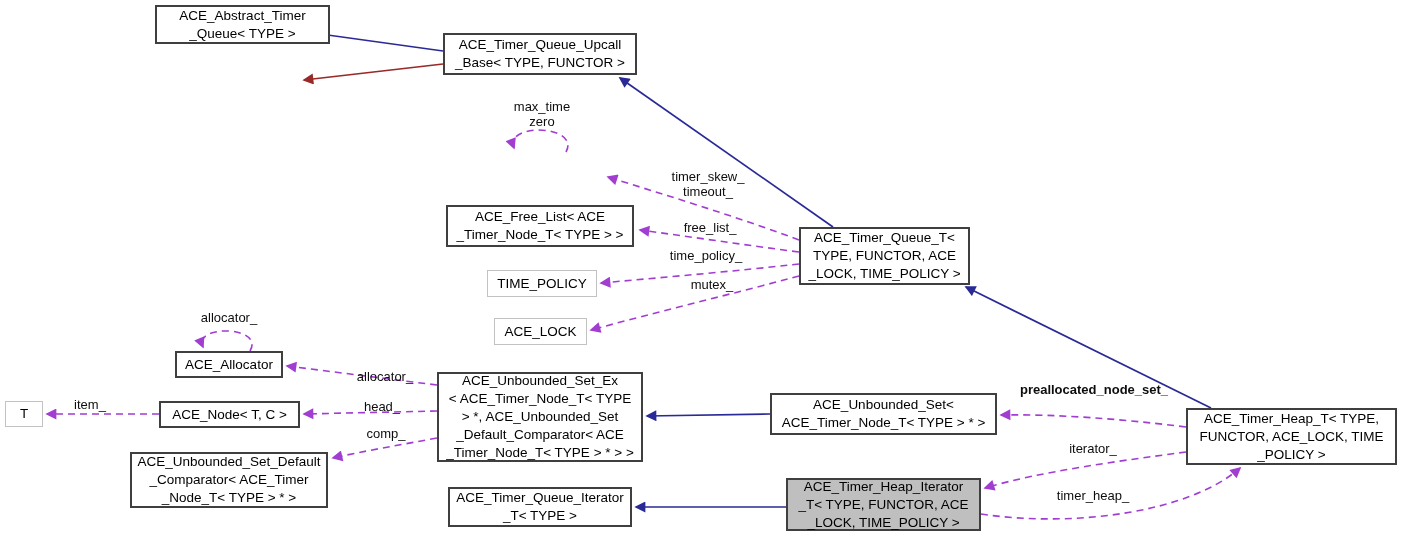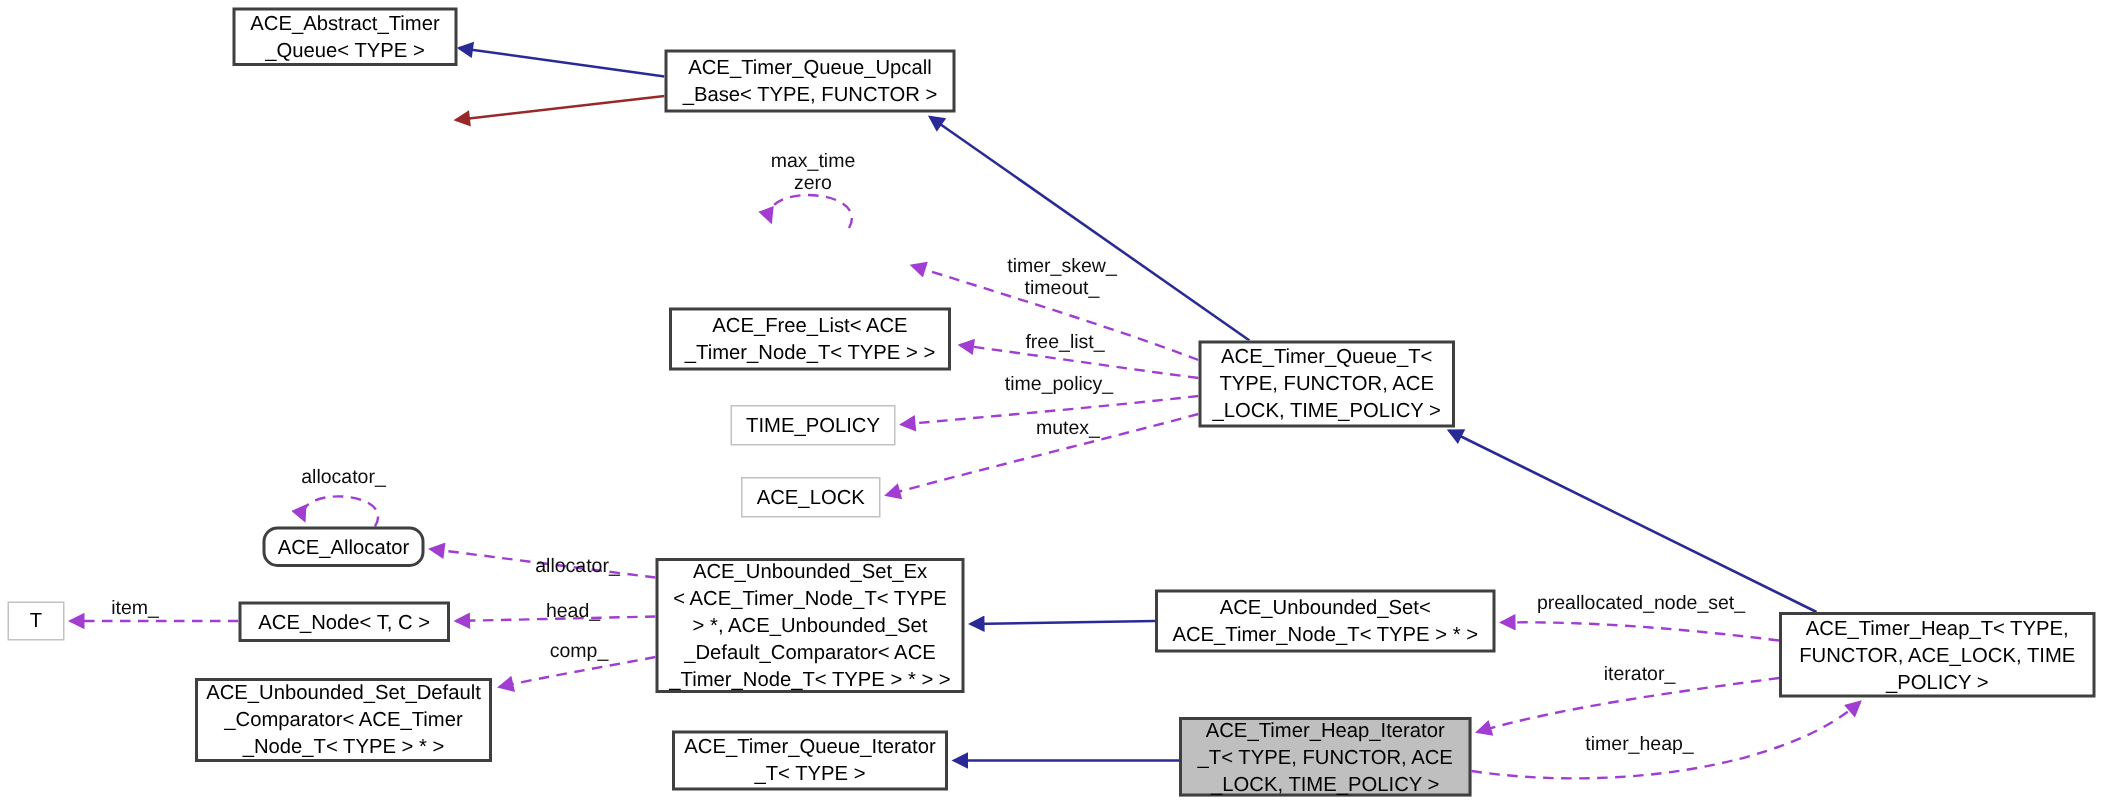--- a/index.html
+++ b/index.html
@@ -69,40 +69,40 @@
     <path d="M 250 351 C 265 326, 193 324, 203 347" stroke="#a13dd1" stroke-width="1.6" fill="none" stroke-dasharray="7,5" marker-end="url(#arrow-purple)"></path>
     <path d="M 437 385 C 388 379, 335 372, 287 366" stroke="#a13dd1" stroke-width="1.6" fill="none" stroke-dasharray="7,5" marker-end="url(#arrow-purple)"></path>
     <path d="M 437 411 C 393 412, 348 413, 304 414" stroke="#a13dd1" stroke-width="1.6" fill="none" stroke-dasharray="7,5" marker-end="url(#arrow-purple)"></path>
     <path d="M 437 438 C 400 445, 364 451, 333 458" stroke="#a13dd1" stroke-width="1.6" fill="none" stroke-dasharray="7,5" marker-end="url(#arrow-purple)"></path>
     <path d="M 159 414 L 47 414" stroke="#a13dd1" stroke-width="1.6" fill="none" stroke-dasharray="7,5" marker-end="url(#arrow-purple)"></path>
     <path d="M 1186 427 C 1122 419, 1058 414, 1001 415" stroke="#a13dd1" stroke-width="1.6" fill="none" stroke-dasharray="7,5" marker-end="url(#arrow-purple)"></path>
     <path d="M 1186 452 C 1118 461, 1038 472, 985 488" stroke="#a13dd1" stroke-width="1.6" fill="none" stroke-dasharray="7,5" marker-end="url(#arrow-purple)"></path>
     <path d="M 981 514 C 1075 528, 1190 512, 1240 468" stroke="#a13dd1" stroke-width="1.6" fill="none" stroke-dasharray="7,5" marker-end="url(#arrow-purple)"></path>
   </svg>
 
-  <div class="node" style="left:155px;top:5px;width:150px;height:39px;text-align:center;">ACE_Abstract_Timer
+  <div class="node" style="left:155px;top:5px;width:175px;height:39px;text-align:center;">ACE_Abstract_Timer
 _Queue&lt; TYPE &gt;</div>
 
 
   <div class="node" style="left:443px;top:33px;width:194px;height:42px;">ACE_Timer_Queue_Upcall
 _Base&lt; TYPE, FUNCTOR &gt;</div>
 
 
   <div class="node" style="left:446px;top:205px;width:188px;height:42px;">ACE_Free_List&lt; ACE
 _Timer_Node_T&lt; TYPE &gt; &gt;</div>
 
   <div class="node light" style="left:487px;top:270px;width:110px;height:27px;">TIME_POLICY</div>
 
   <div class="node light" style="left:494px;top:318px;width:93px;height:27px;">ACE_LOCK</div>
 
   <div class="node" style="left:799px;top:227px;width:171px;height:58px;">ACE_Timer_Queue_T&lt;
 TYPE, FUNCTOR, ACE
 _LOCK, TIME_POLICY &gt;</div>
 
-  <div class="node" style="left:175px;top:351px;width:108px;height:27px;border-radius:10px;">ACE_Allocator</div>
+  <div class="node" style="left:175px;top:351px;width:108px;height:27px;">ACE_Allocator</div>
 
   <div class="node light" style="left:5px;top:401px;width:38px;height:26px;">T</div>
 
   <div class="node" style="left:159px;top:401px;width:141px;height:27px;">ACE_Node&lt; T, C &gt;</div>
 
   <div class="node" style="left:130px;top:452px;width:198px;height:56px;">ACE_Unbounded_Set_Default
 _Comparator&lt; ACE_Timer
 _Node_T&lt; TYPE &gt; * &gt;</div>
 
   <div class="node" style="left:437px;top:372px;width:206px;height:90px;">ACE_Unbounded_Set_Ex
@@ -140,19 +140,19 @@
   <div class="elabel" style="left:179px;top:310px;width:100px;">allocator_</div>
 
   <div class="elabel" style="left:335px;top:369px;width:100px;">allocator_</div>
 
   <div class="elabel" style="left:332px;top:399px;width:100px;">head_</div>
 
   <div class="elabel" style="left:336px;top:426px;width:100px;">comp_</div>
 
   <div class="elabel" style="left:40px;top:397px;width:100px;">item_</div>
 
-  <div class="elabel" style="left:1014px;top:394px;width:160px;">preallocated_node_set_</div>
+  <div class="elabel" style="left:1014px;top:382px;width:160px;font-weight:bold;">preallocated_node_set_</div>
 
   <div class="elabel" style="left:1043px;top:441px;width:100px;">iterator_</div>
 
   <div class="elabel" style="left:1043px;top:488px;width:100px;">timer_heap_</div>
 
 </div>
 
 </body></html>

